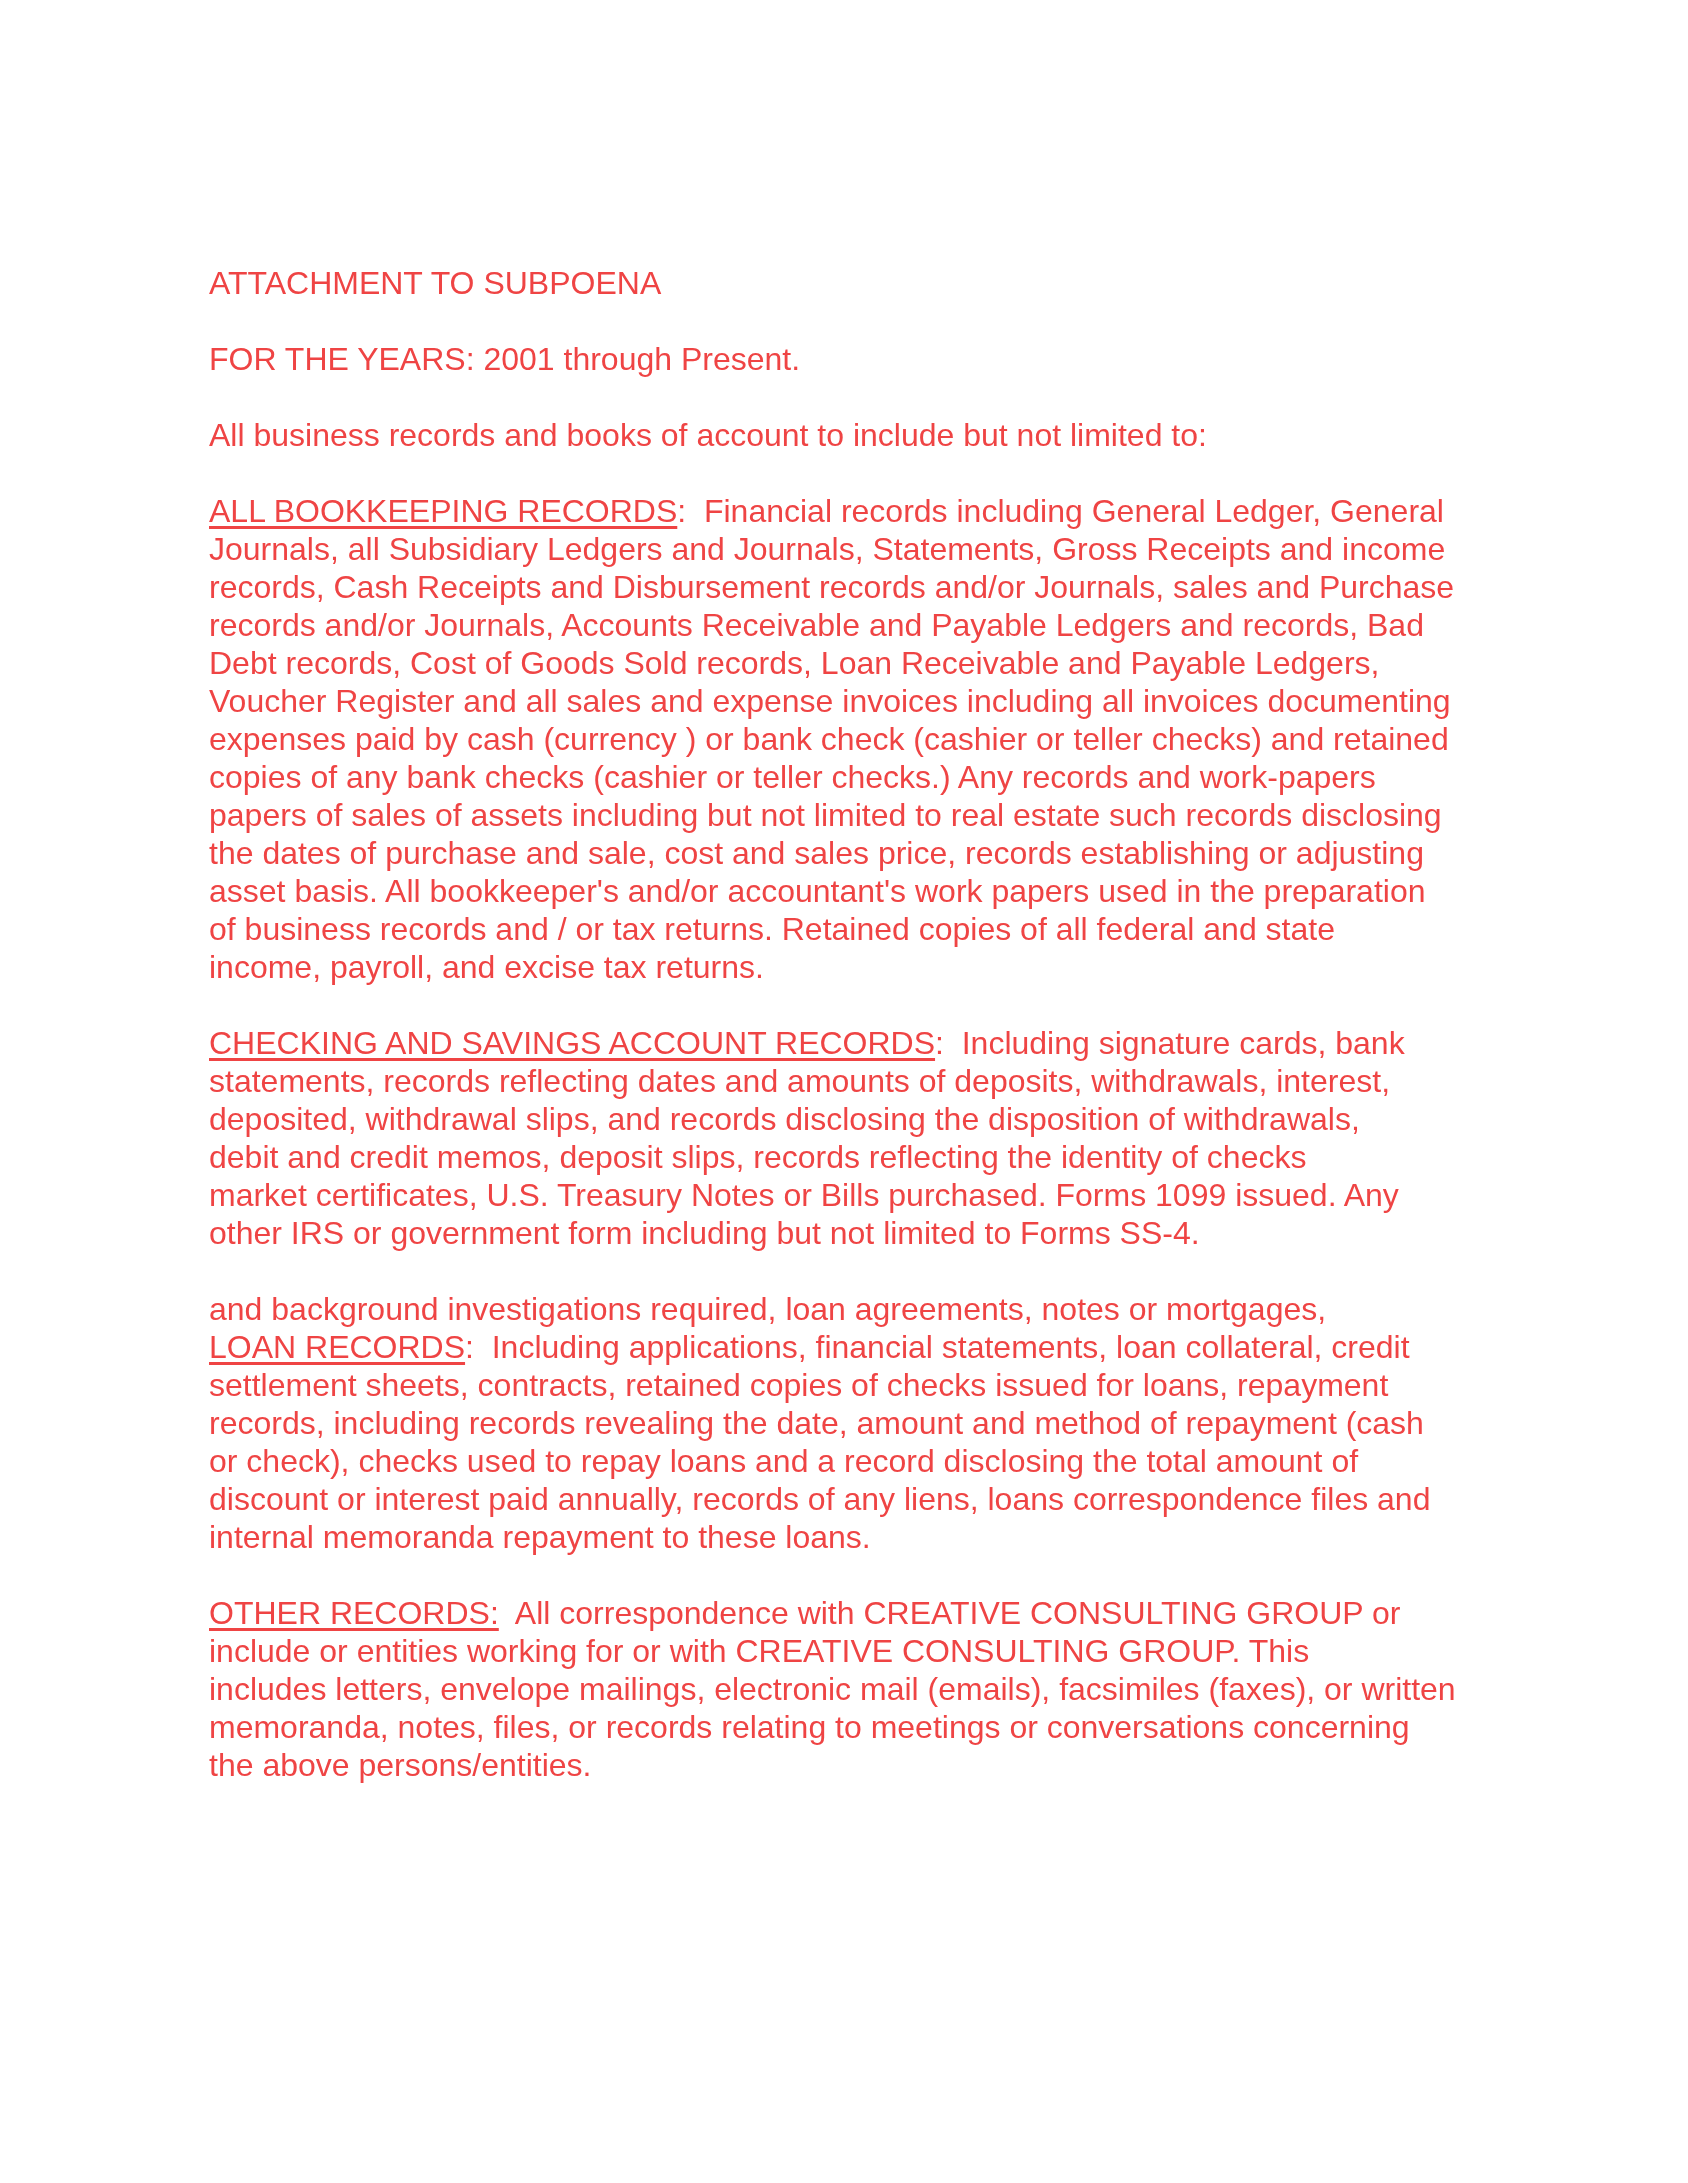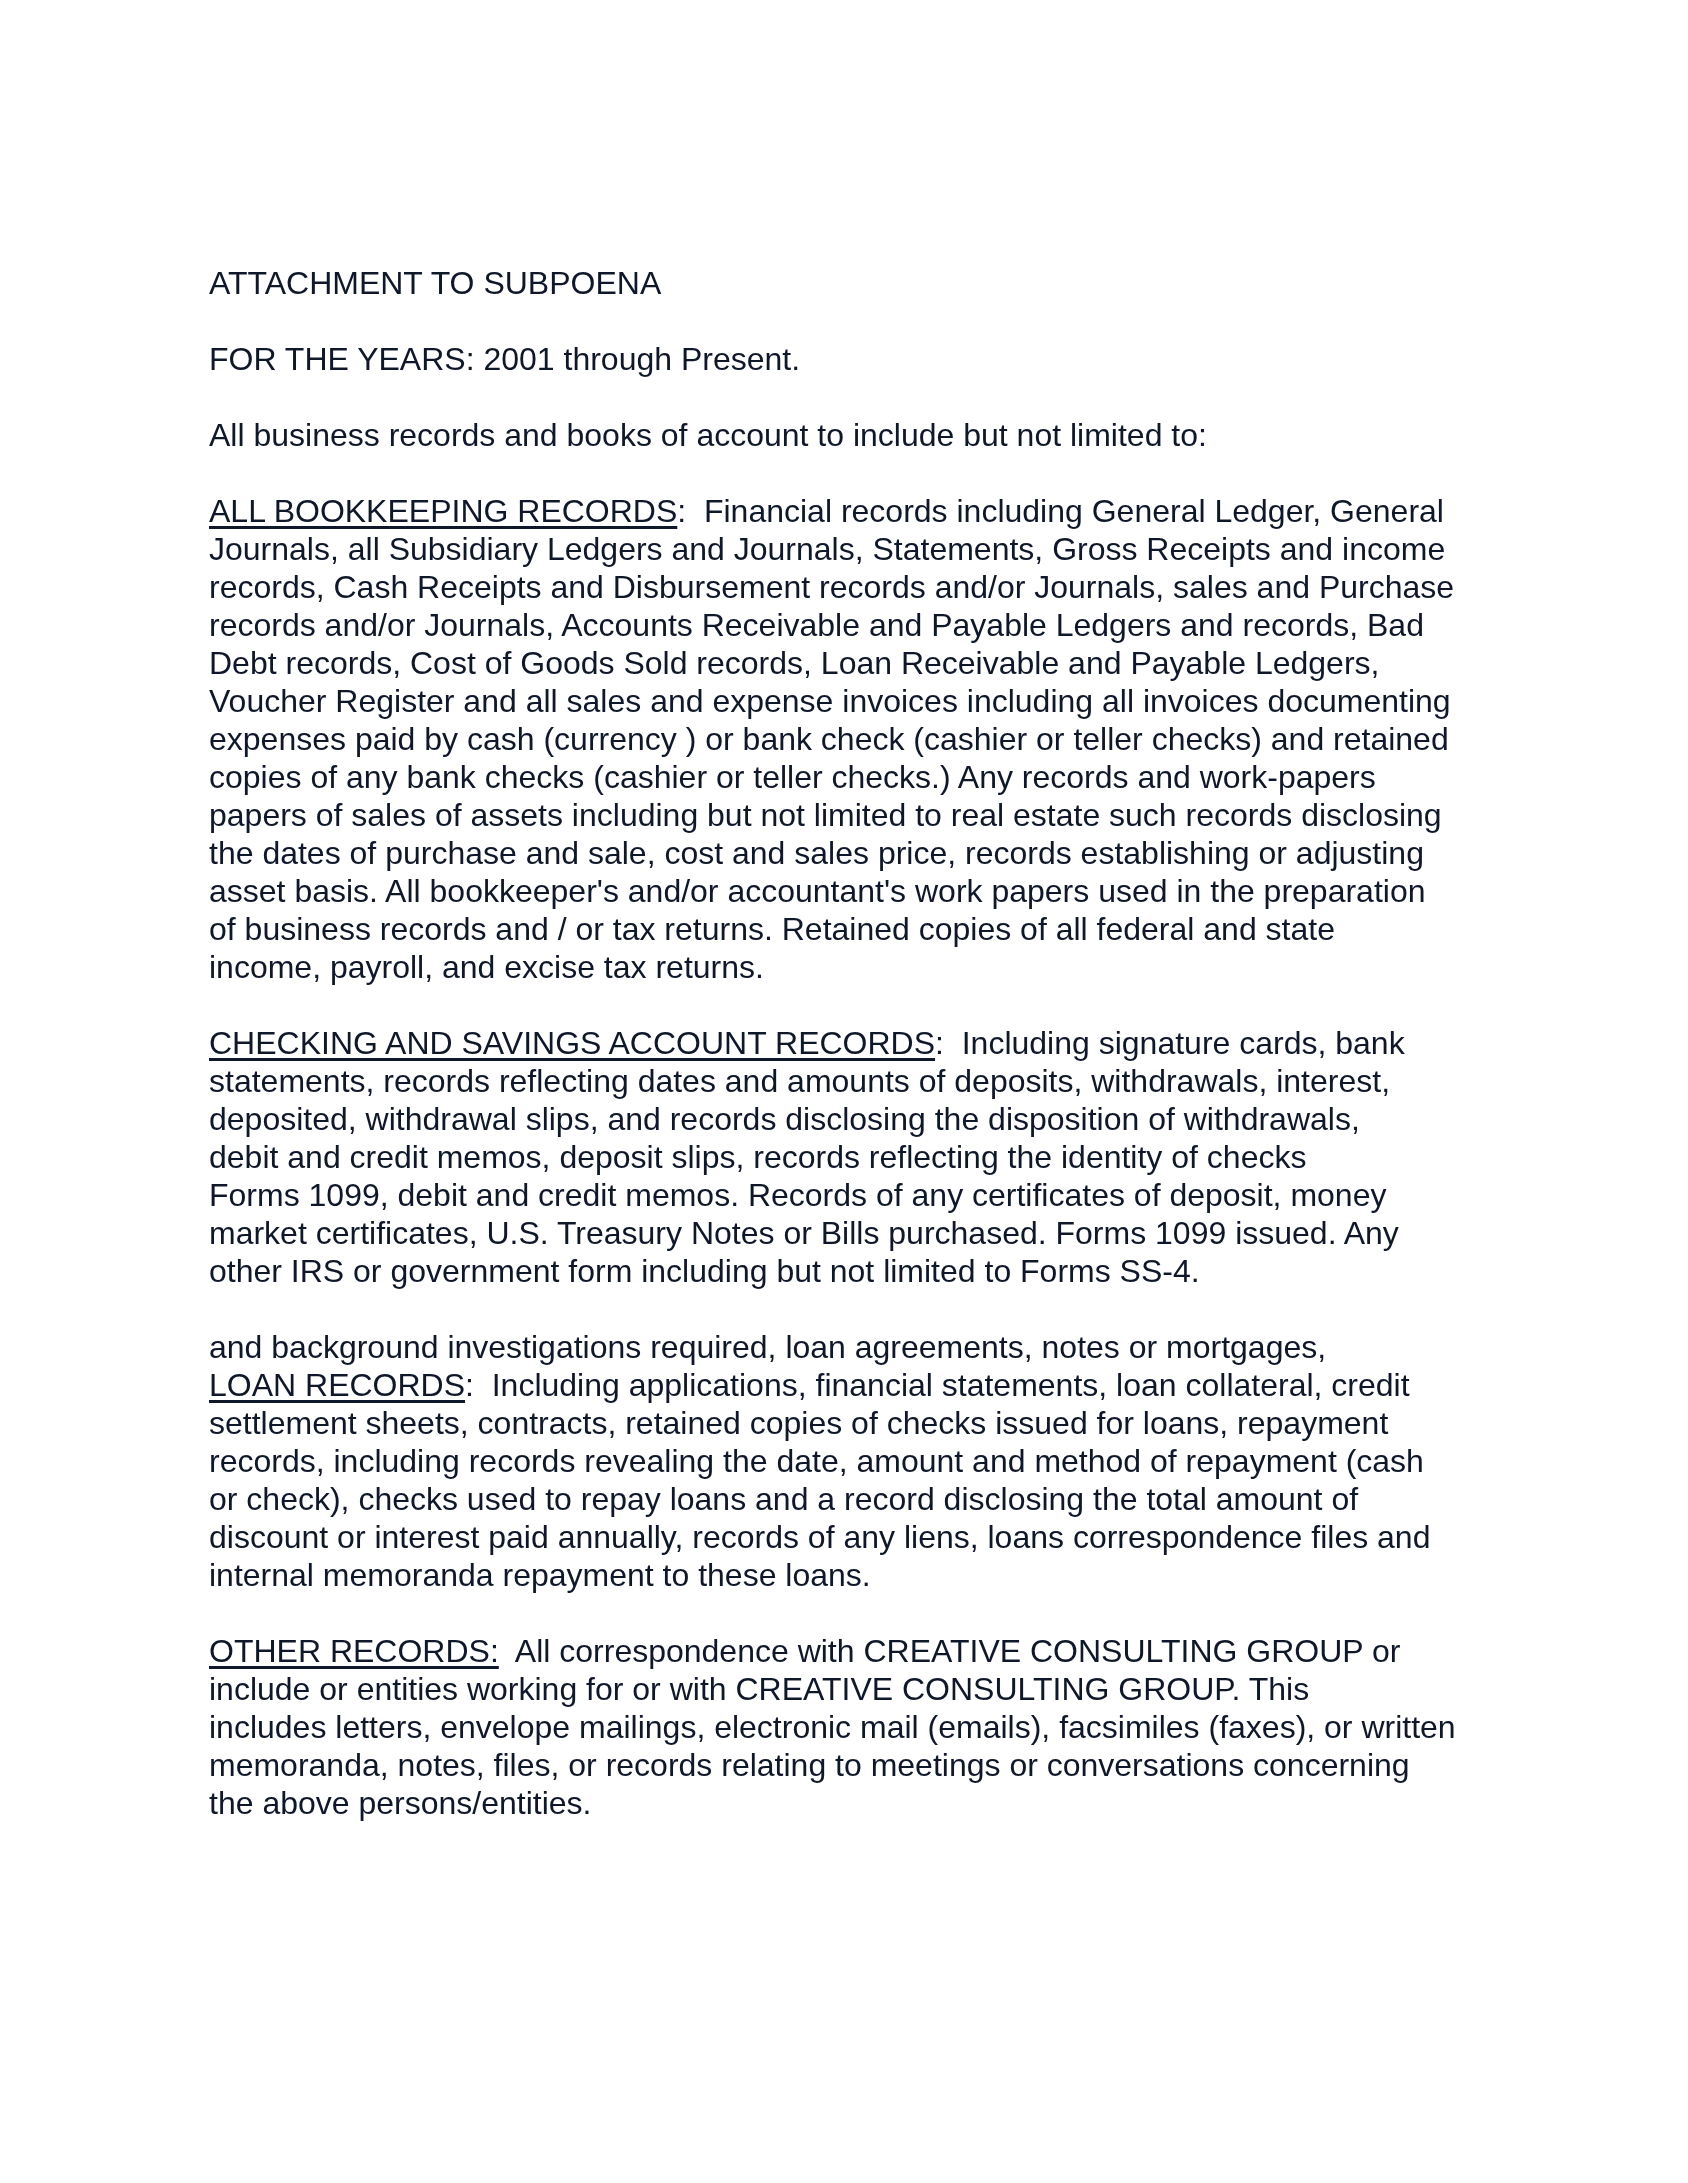--- a/index.html
+++ b/index.html
@@ -5,21 +5,21 @@
   html, body { margin: 0; padding: 0; background: #ffffff; }
   body { width: 1688px; height: 2183px; position: relative; overflow: hidden; }
   .page {
     position: absolute;
     left: 209px;
     top: 264px;
     width: 1298px;
     font-family: "Liberation Sans", sans-serif;
     font-size: 32px;
     line-height: 38px;
-    color: #0f172a;
+    color: #ef4444;
   }
   .line-block { margin: 0 0 38px 0; white-space: nowrap; }
   .para { margin: 0 0 38px 0; }
   .para-line { display: block; white-space: nowrap; }
   .heading { text-decoration: underline; text-decoration-thickness: 2.6px; text-underline-offset: 4px; }
 </style>
 </head>
 <body>
 
 <div class="page">
@@ -41,21 +41,20 @@
     <span class="para-line">asset basis.  All bookkeeper's and/or accountant's work papers used in the preparation</span>
     <span class="para-line">of business records and / or tax returns.  Retained copies of all federal and state</span>
     <span class="para-line">income, payroll, and excise tax returns.</span>
   </div>
 
   <div class="para">
     <span class="para-line"><span class="heading">CHECKING AND SAVINGS ACCOUNT RECORDS</span><span style="white-space:pre">:  Including signature cards, bank</span></span>
     <span class="para-line">statements, records reflecting dates and amounts of deposits, withdrawals, interest,</span>
     <span class="para-line">deposited, withdrawal slips, and records disclosing the disposition of withdrawals,</span>
     <span class="para-line">debit and credit memos, deposit slips, records reflecting the identity of checks</span>
-    <span class="para-line">Forms 1099, debit and credit memos.  Records of any certificates of deposit, money</span>
     <span class="para-line">market certificates, U.S. Treasury Notes or Bills purchased.  Forms 1099 issued.  Any</span>
     <span class="para-line">other IRS or government form including but not limited to Forms SS-4.</span>
   </div>
 
   <div class="para">
     <span class="para-line">and background investigations required, loan agreements, notes or mortgages,</span>
     <span class="para-line"><span class="heading">LOAN RECORDS</span><span style="white-space:pre">:  Including applications, financial statements, loan collateral, credit</span></span>
     <span class="para-line">settlement sheets, contracts, retained copies of checks issued for loans, repayment</span>
     <span class="para-line">records, including records revealing the date, amount and method of repayment (cash</span>
     <span class="para-line">or check), checks used to repay loans and a record disclosing the total amount of</span>

